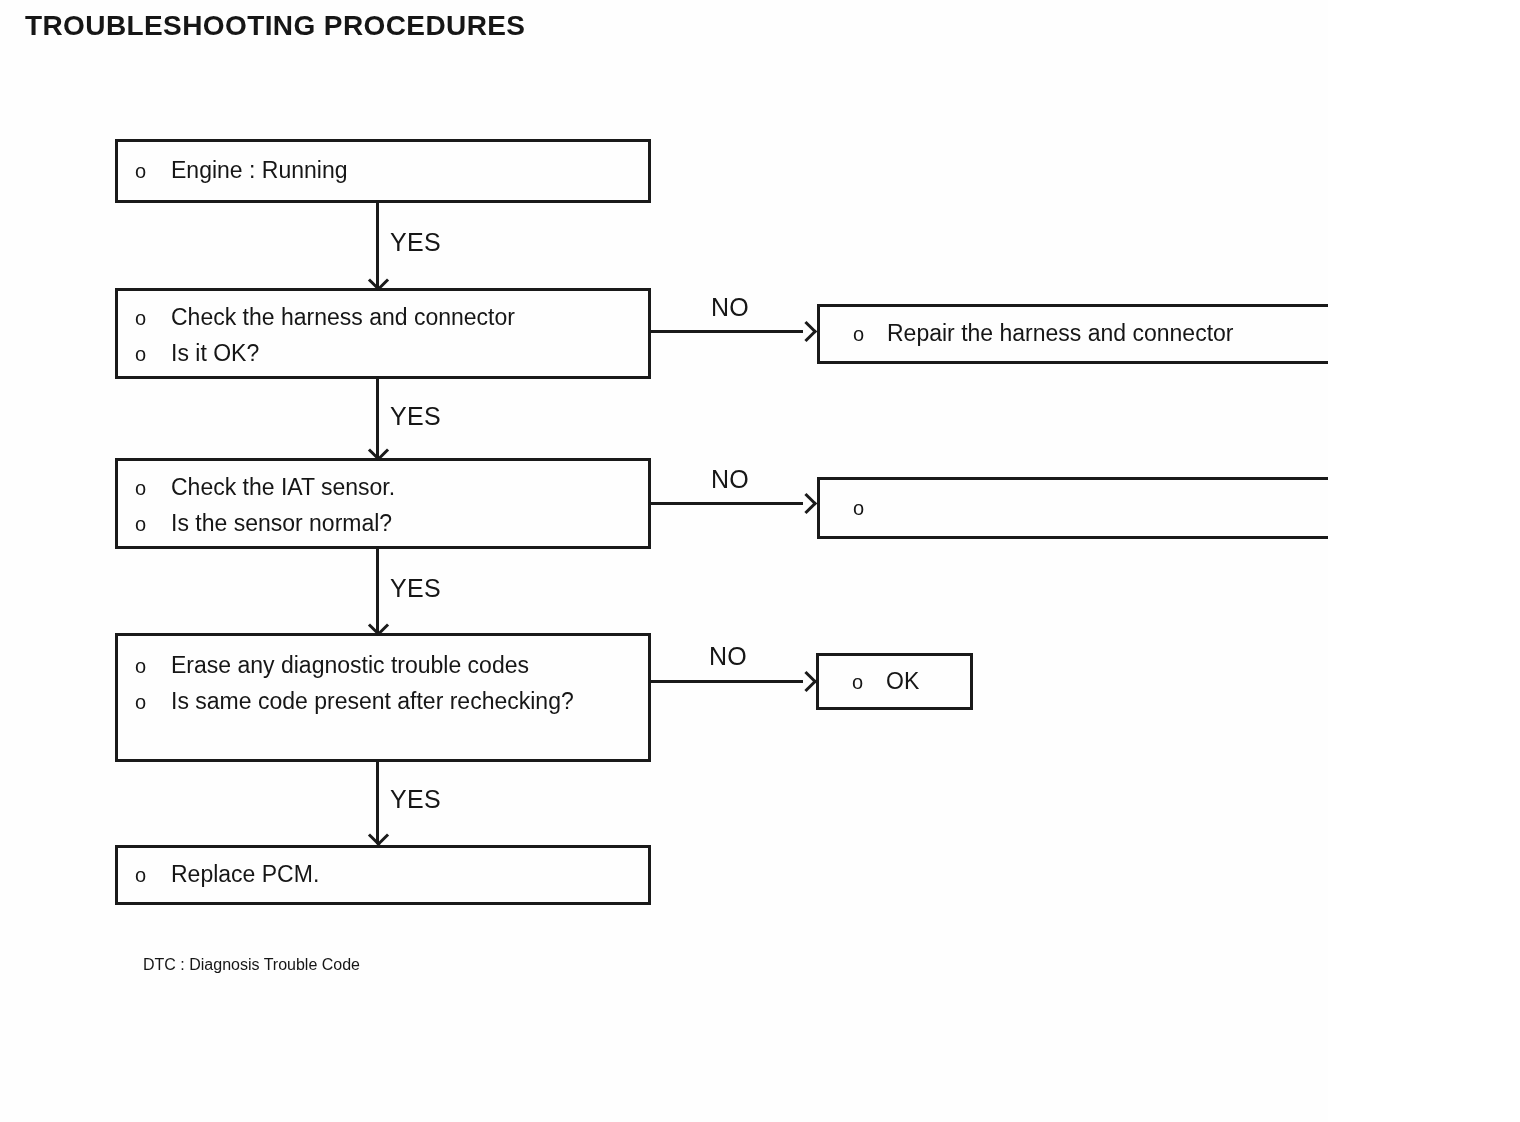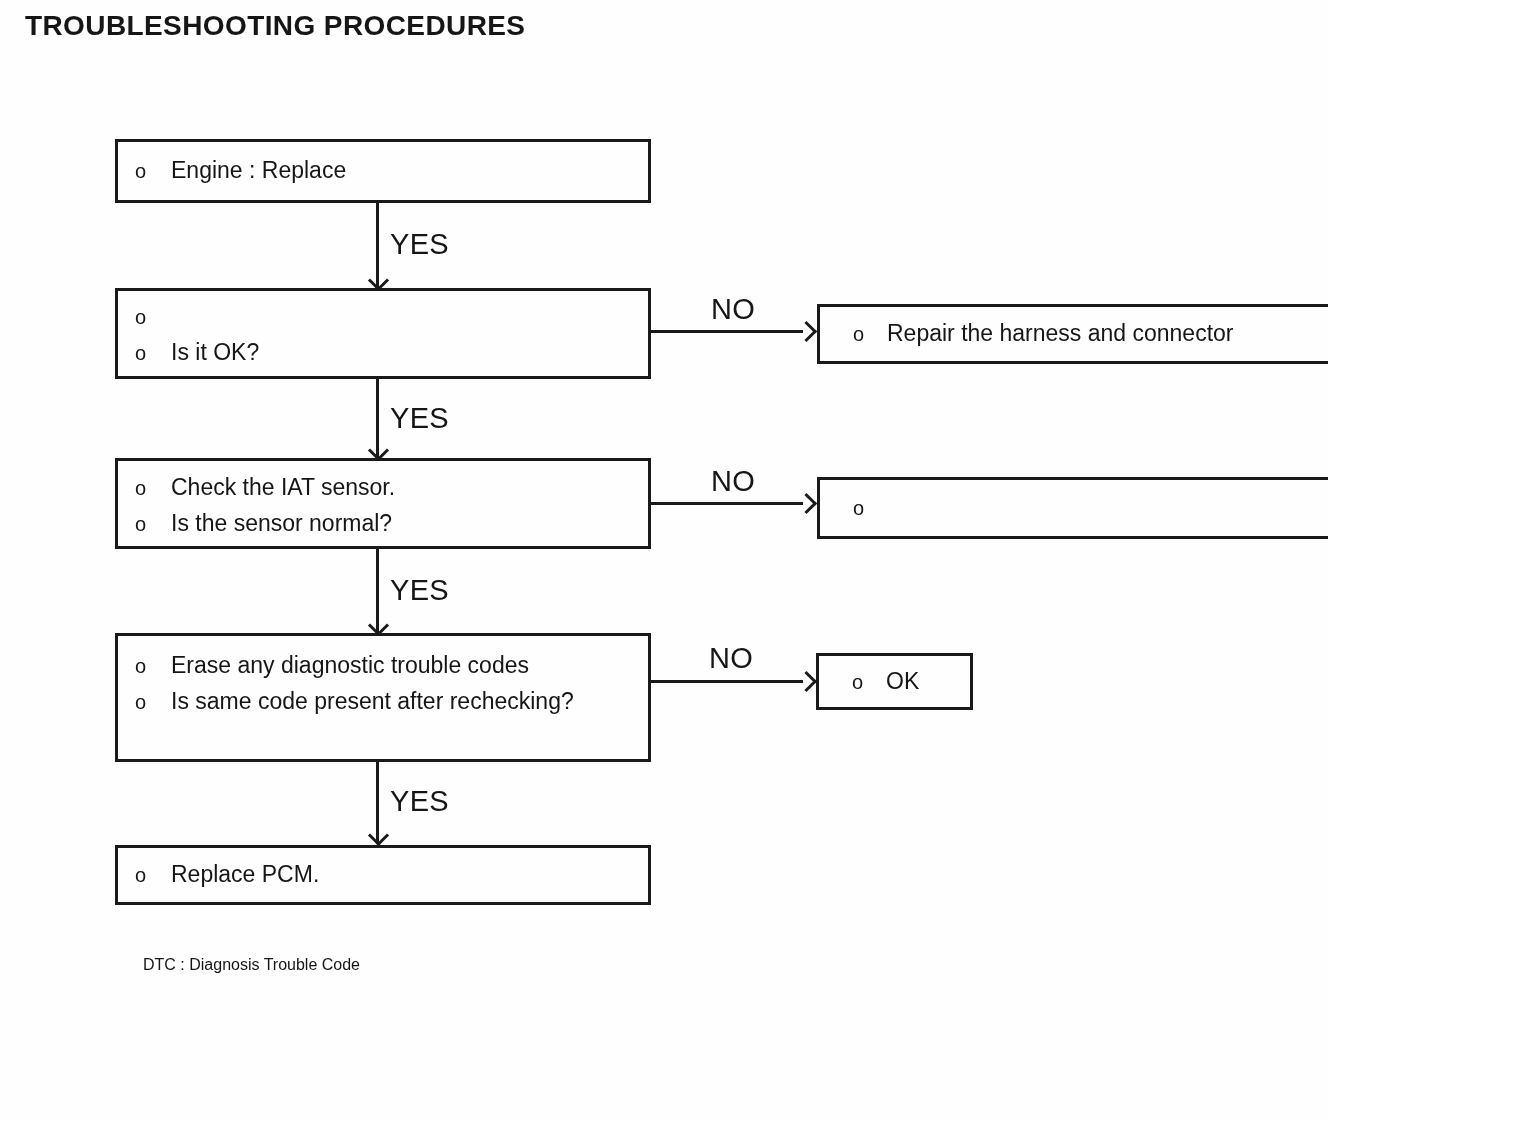--- a/index.html
+++ b/index.html
@@ -62,21 +62,21 @@
   .h1{top:330px;}
   .h2{top:502px;}
   .h3{top:680px;}
   .chev{position:absolute;width:12px;height:12px;border-right:3px solid var(--line);border-bottom:3px solid var(--line);}
   .chev.down{transform:rotate(45deg);left:371px;}
   .cd1{top:273px;} .cd2{top:443px;} .cd3{top:618px;} .cd4{top:828px;}
   .chev.right{transform:rotate(-45deg);left:799px;}
   .cr1{top:324px;} .cr2{top:496px;} .cr3{top:674px;}
   .edge-label{
     position:absolute;
-    font-size:29px;
+    font-size:25px;
     letter-spacing:0.3px;
   }
   .y1{left:390px;top:228px;}
   .y2{left:390px;top:402px;}
   .y3{left:390px;top:574px;}
   .y4{left:390px;top:785px;}
   .n1{left:711px;top:293px;}
   .n2{left:711px;top:465px;}
   .n3{left:709px;top:642px;}
   .notes{position:absolute;left:143px;top:946px;font-size:16px;line-height:37px;}
@@ -91,27 +91,28 @@
 </head>
 <body>
 
 <div class="page">
 
   <h1 class="title">TROUBLESHOOTING PROCEDURES</h1>
 
   <div class="box b1 center">
     <div class="row">
       <span class="bullet">o</span>
-      <span class="txt">Engine : Replace</span>
+      <span class="txt">Engine : Running</span>
     </div>
   </div>
 
   <div class="box b2">
     <div class="row">
       <span class="bullet">o</span>
+      <span class="txt">Check the harness and connector</span>
     </div>
     <div class="row">
       <span class="bullet">o</span>
       <span class="txt">Is it OK?</span>
     </div>
   </div>
 
   <div class="box b3">
     <div class="row">
       <span class="bullet">o</span>

